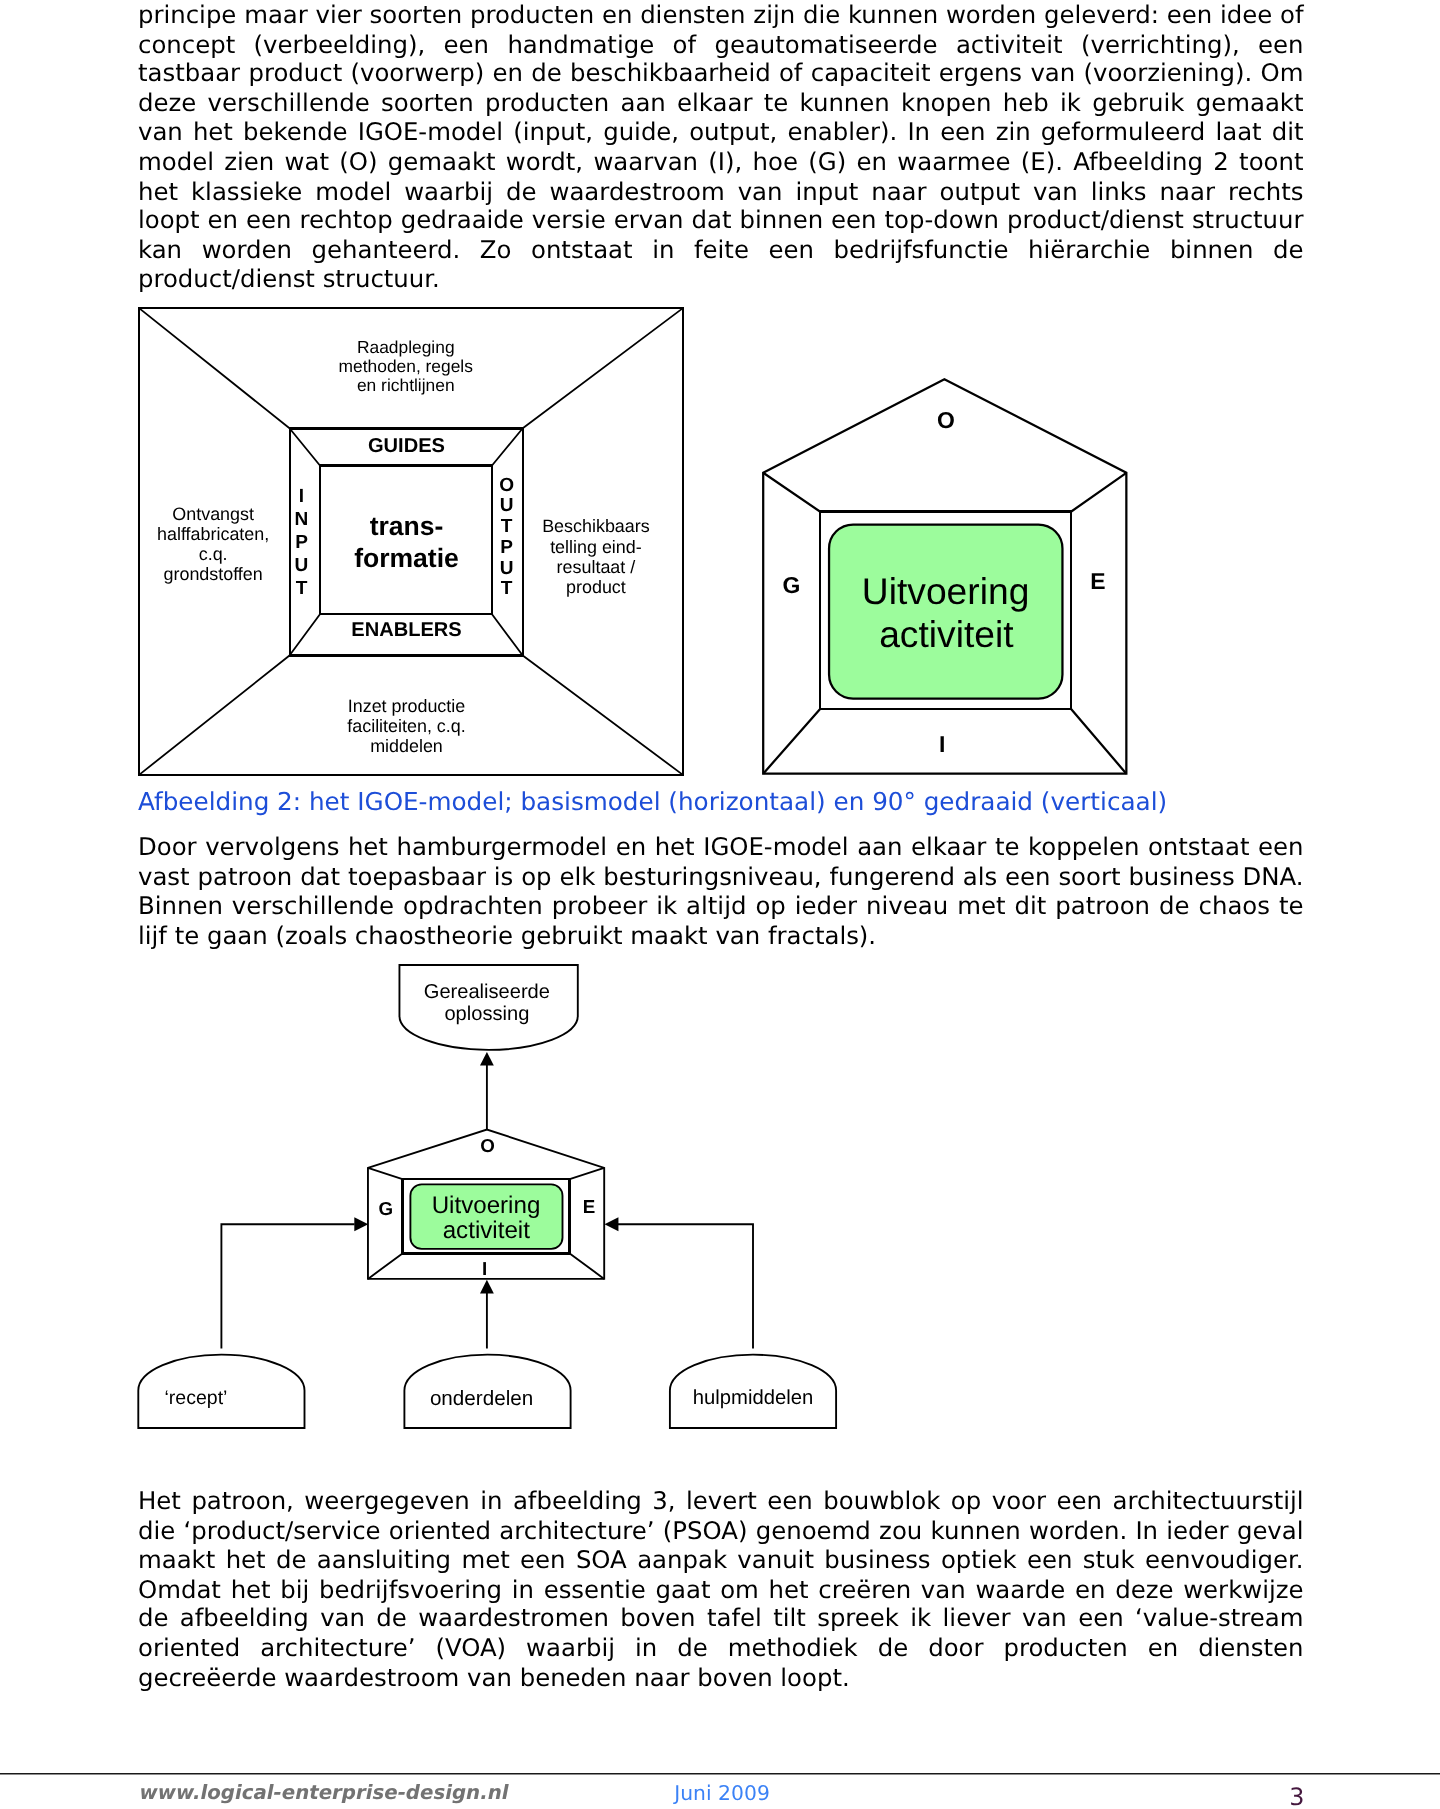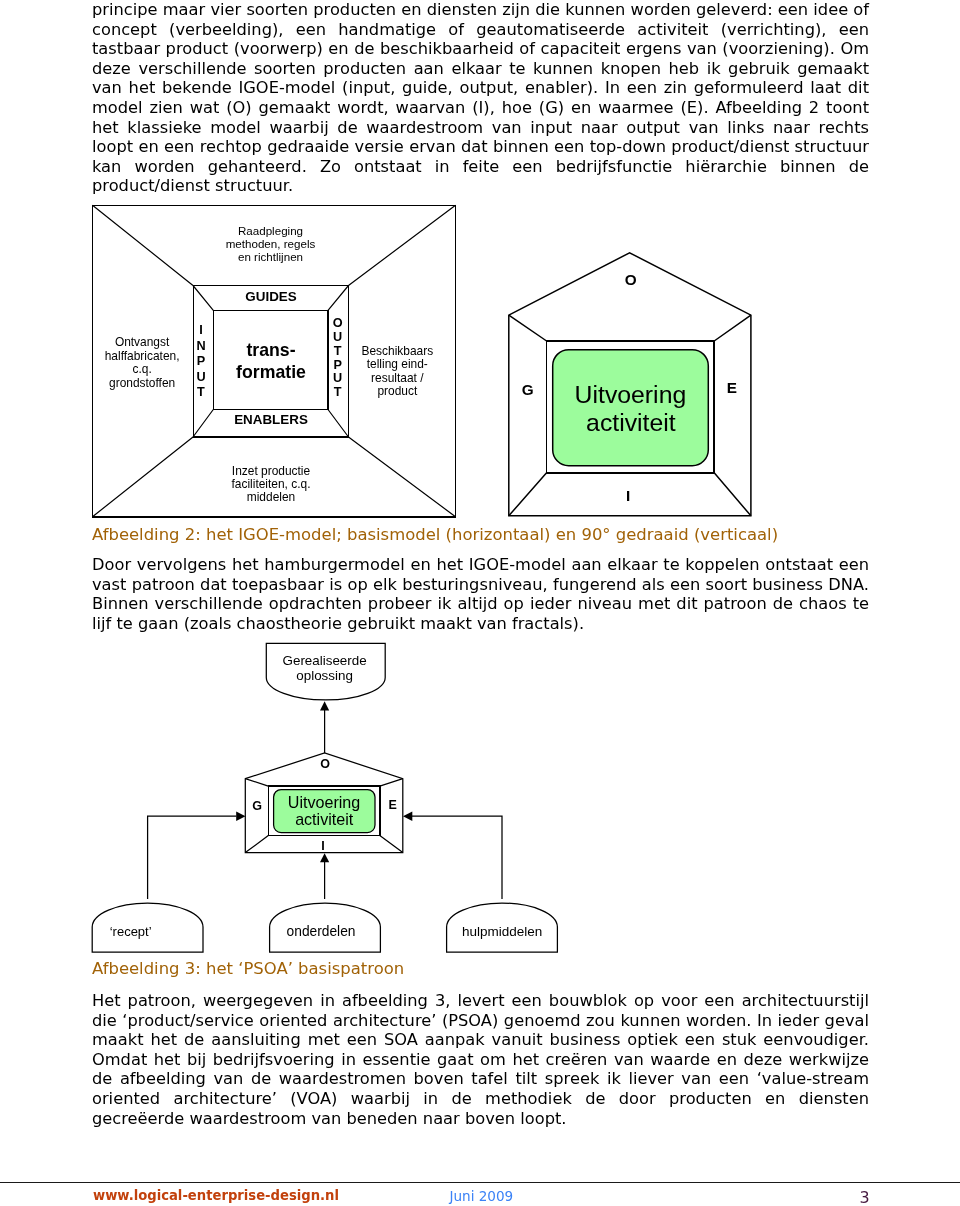--- a/index.html
+++ b/index.html
@@ -3,24 +3,24 @@
 <meta charset="utf-8">
 <style>
   html,body{margin:0;padding:0;}
   body{width:960px;height:1206px;background:#fff;font-family:"DejaVu Sans",sans-serif;
        -webkit-font-smoothing:antialiased;overflow:hidden;position:relative;
        will-change:transform;}
   .page{position:absolute;left:0;top:0;width:960px;height:1206px;}
   p.body{position:absolute;margin:0;font-size:16.2px;line-height:19.6px;color:#000;
          text-align:justify;width:774px;left:92px;
          transform:scaleX(1.0039);transform-origin:0 0;}
-  .cap{position:absolute;font-size:16.45px;color:#a16207;left:92px;white-space:nowrap;
+  .cap{position:absolute;font-size:16.45px;color:#1d4ed8;left:92px;white-space:nowrap;
        line-height:19.6px;}
   .footer-rule{position:absolute;left:0;top:1182px;width:960px;height:1.4px;background:#1a1a1a;}
-  .footer-site{position:absolute;left:93px;top:1188px;font-size:13.18px;font-weight:bold;color:#c2410c;}
+  .footer-site{position:absolute;left:93px;top:1188px;font-size:13.18px;font-weight:bold;color:#737373;font-style:italic;}
   .footer-date{position:absolute;left:449.5px;top:1188px;font-size:13.55px;color:#3b82f6;}
   .footer-page{position:absolute;left:859.5px;top:1188px;font-size:15.9px;color:#45183e;}
   svg{position:absolute;overflow:visible;}
   .fig{position:absolute;}
 </style>
 </head>
 <body>
 
 <div class="page">
   <p class="body" id="p1" style="top:0px">principe maar vier soorten producten en diensten zijn die kunnen worden geleverd: een idee of concept (verbeelding), een handmatige of geautomatiseerde activiteit (verrichting), een tastbaar product (voorwerp) en de beschikbaarheid of capaciteit ergens van (voorziening). Om deze verschillende soorten producten aan elkaar te kunnen knopen heb ik gebruik gemaakt van het bekende IGOE-model (input, guide, output, enabler). In een zin geformuleerd laat dit model zien wat (O) gemaakt wordt, waarvan (I), hoe (G) en waarmee (E). Afbeelding 2 toont het klassieke model waarbij de waardestroom van input naar output van links naar rechts loopt en een rechtop gedraaide versie ervan dat binnen een top-down product/dienst structuur kan worden gehanteerd. Zo ontstaat in feite een bedrijfsfunctie hiërarchie binnen de product/dienst structuur.</p>
@@ -135,19 +135,18 @@
       <text x="304.6" y="168.8" font-size="12.5" font-weight="bold">E</text>
       <text x="235.1" y="210.0" font-size="12.5" font-weight="bold">I</text>
       <text x="236.0" y="168.4" font-size="16.1">Uitvoering</text>
       <text x="236.2" y="185.2" font-size="16.1">activiteit</text>
       <text x="21.7" y="295.8" font-size="13.0" text-anchor="start">‘recept’</text>
       <text x="198.6" y="296.4" font-size="13.77" text-anchor="start">onderdelen</text>
       <text x="373.9" y="295.9" font-size="13.5" text-anchor="start">hulpmiddelen</text>
     </g>
   </svg>
 
-  <div class="cap" style="top:958.6px">Afbeelding 3: het ‘PSOA’ basispatroon</div>
 
   <div class="footer-rule"></div>
   <div class="footer-site">www.logical-enterprise-design.nl</div>
   <div class="footer-date">Juni 2009</div>
   <div class="footer-page">3</div>
 </div>
 
 </body></html>

